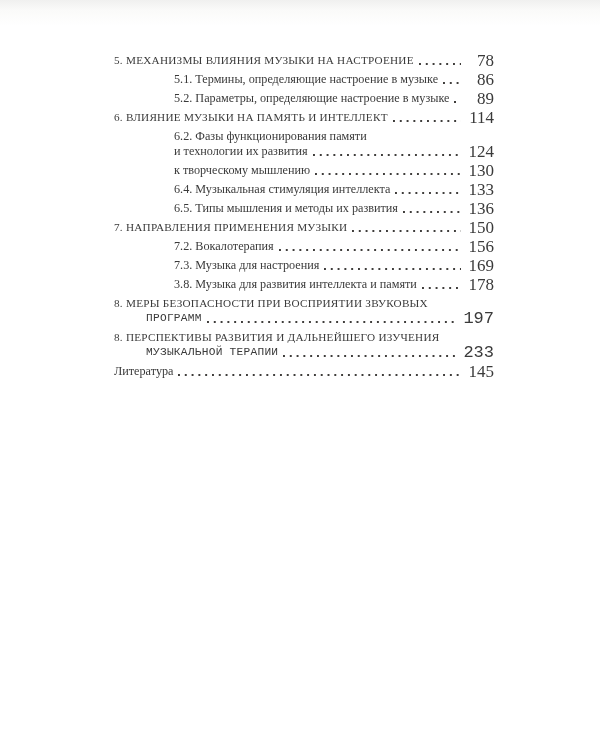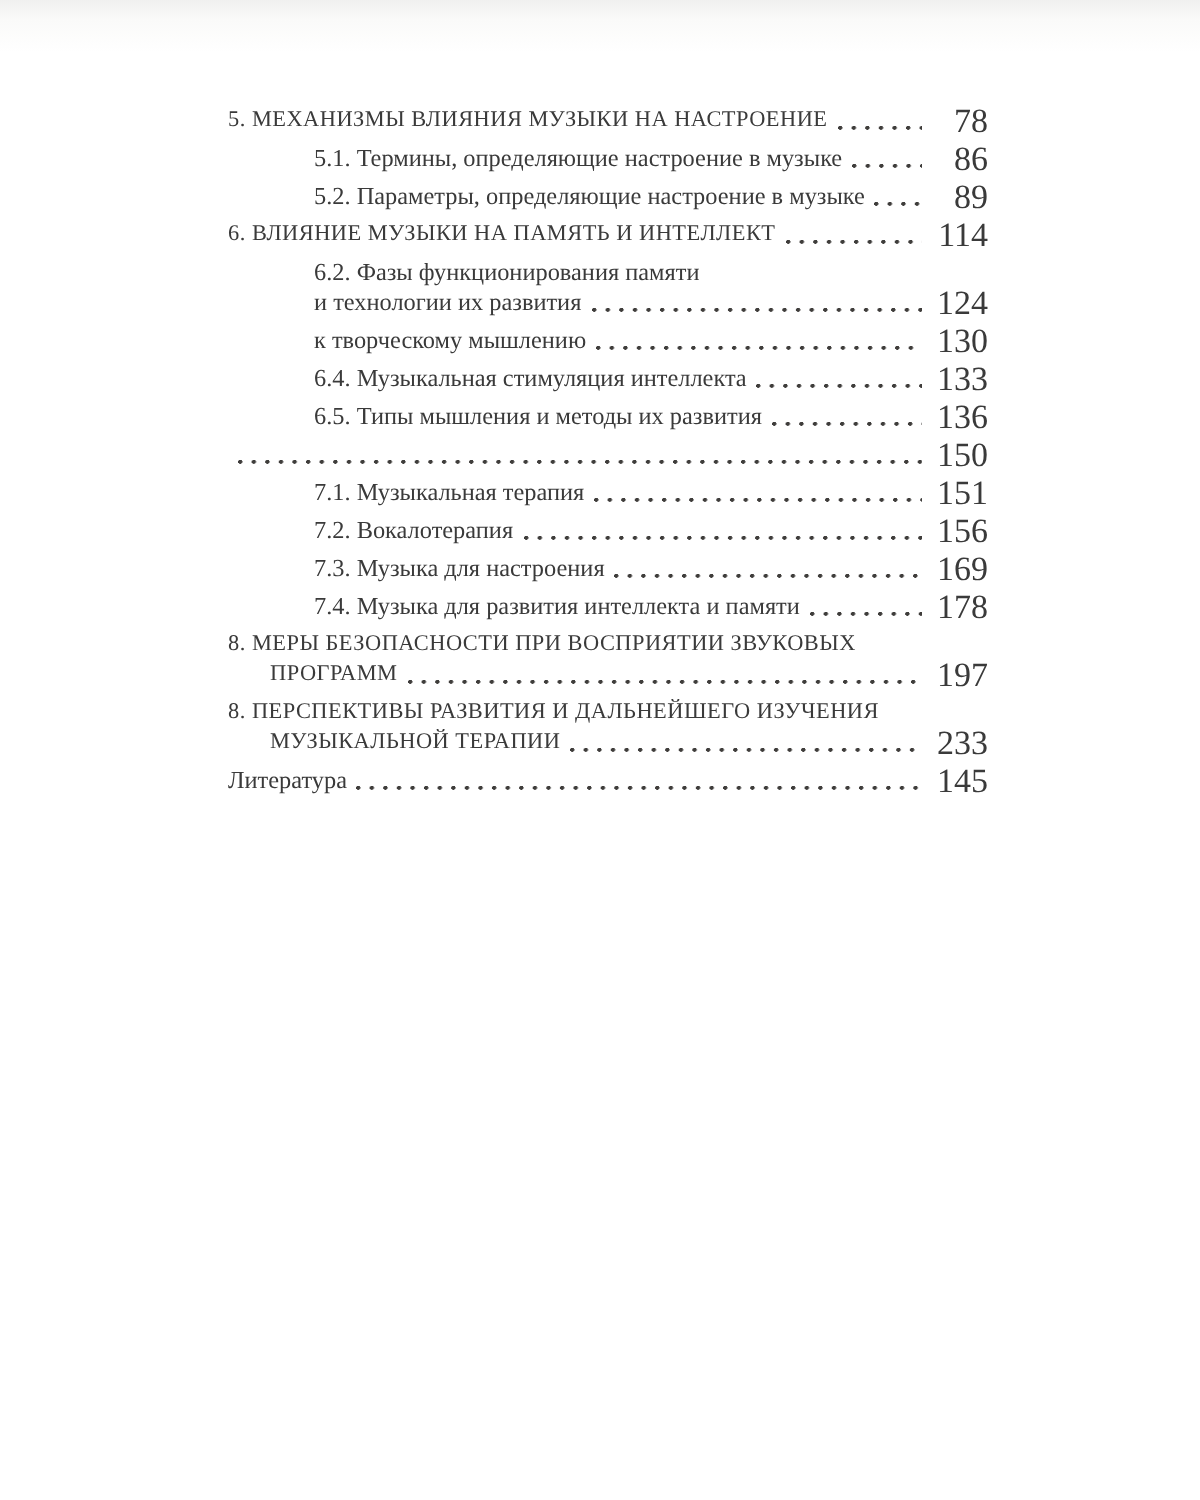--- a/index.html
+++ b/index.html
@@ -19,29 +19,29 @@
   .toc {
     position: absolute;
     left: 114px;
     top: 52px;
     width: 380px;
   }
   .entry {
     margin-bottom: 4px;
   }
   .entry.l1 { margin-top: 1px; }
-  .entry.l2 { margin-left: 43px; }
+  .entry.l2 { margin-left: 60px; }
   .row {
     display: flex;
     align-items: flex-end;
     line-height: 15px;
     font-size: 12.2px;
   }
   .entry.caps .row { font-size: 11.2px; letter-spacing: 0.25px; }
-  .row.cont { margin-left: 21px; }
+  .row.cont { margin-left: 32px; font-family: Liberation Mono, monospace; }
   .text { white-space: nowrap; }
   .dots {
     flex: 1 1 auto;
     position: relative;
     min-width: 10px;
     align-self: stretch;
   }
   .dots::before {
     content: "";
     position: absolute;
@@ -120,48 +120,42 @@
       </div>
       <div class="entry l2">
         <div class="row">
           <span class="text">6.5. Типы мышления и методы их развития</span>
           <span class="dots"></span>
           <span class="pg">136</span>
         </div>
       </div>
       <div class="entry l1 caps">
         <div class="row">
+          <span class="text">7. НАПРАВЛЕНИЯ ПРИМЕНЕНИЯ МУЗЫКИ</span>
           <span class="dots"></span>
           <span class="pg">150</span>
-        </div>
-      </div>
-      <div class="entry l2">
-        <div class="row">
-          <span class="text">7.1. Музыкальная терапия</span>
-          <span class="dots"></span>
-          <span class="pg">151</span>
         </div>
       </div>
       <div class="entry l2">
         <div class="row">
           <span class="text">7.2. Вокалотерапия</span>
           <span class="dots"></span>
           <span class="pg">156</span>
         </div>
       </div>
       <div class="entry l2">
         <div class="row">
           <span class="text">7.3. Музыка для настроения</span>
           <span class="dots"></span>
           <span class="pg">169</span>
         </div>
       </div>
       <div class="entry l2">
         <div class="row">
-          <span class="text">7.4. Музыка для развития интеллекта и памяти</span>
+          <span class="text">3.8. Музыка для развития интеллекта и памяти</span>
           <span class="dots"></span>
           <span class="pg">178</span>
         </div>
       </div>
       <div class="entry l1 caps">
         <div class="row">
           <span class="text">8. МЕРЫ БЕЗОПАСНОСТИ ПРИ ВОСПРИЯТИИ ЗВУКОВЫХ</span>
         </div>
         <div class="row cont">
           <span class="text">ПРОГРАММ</span>

